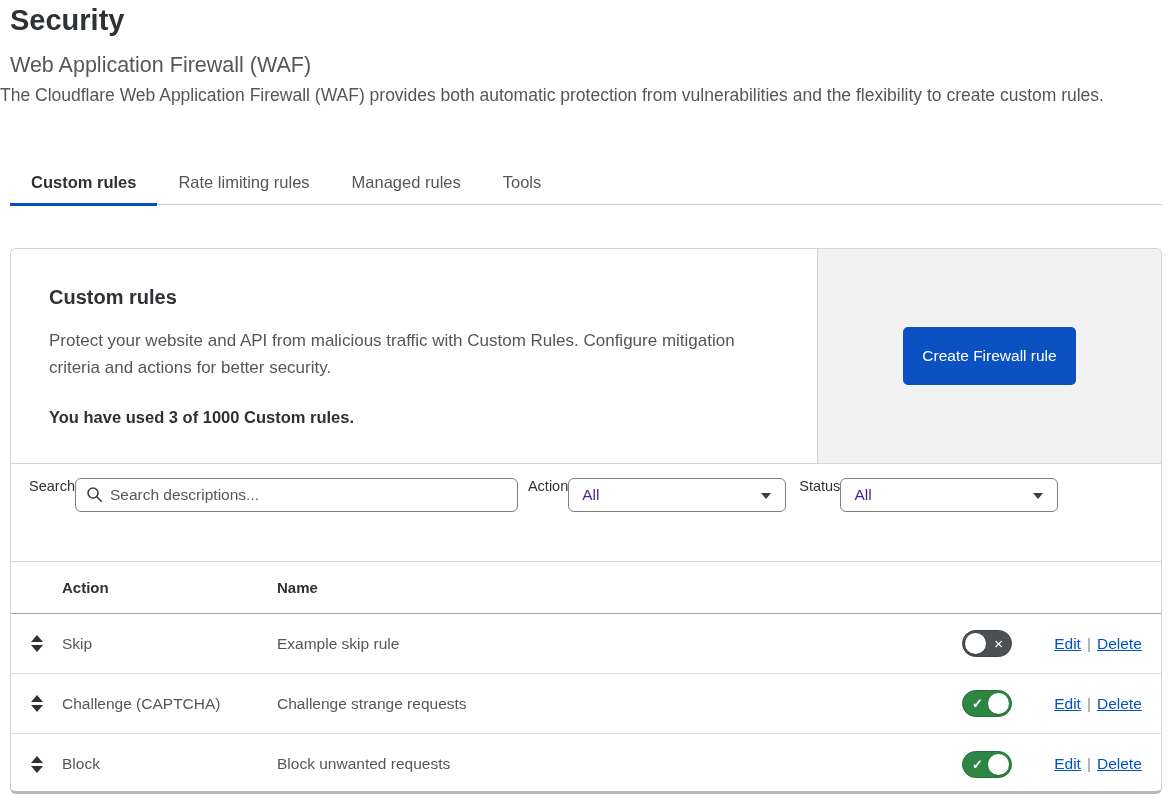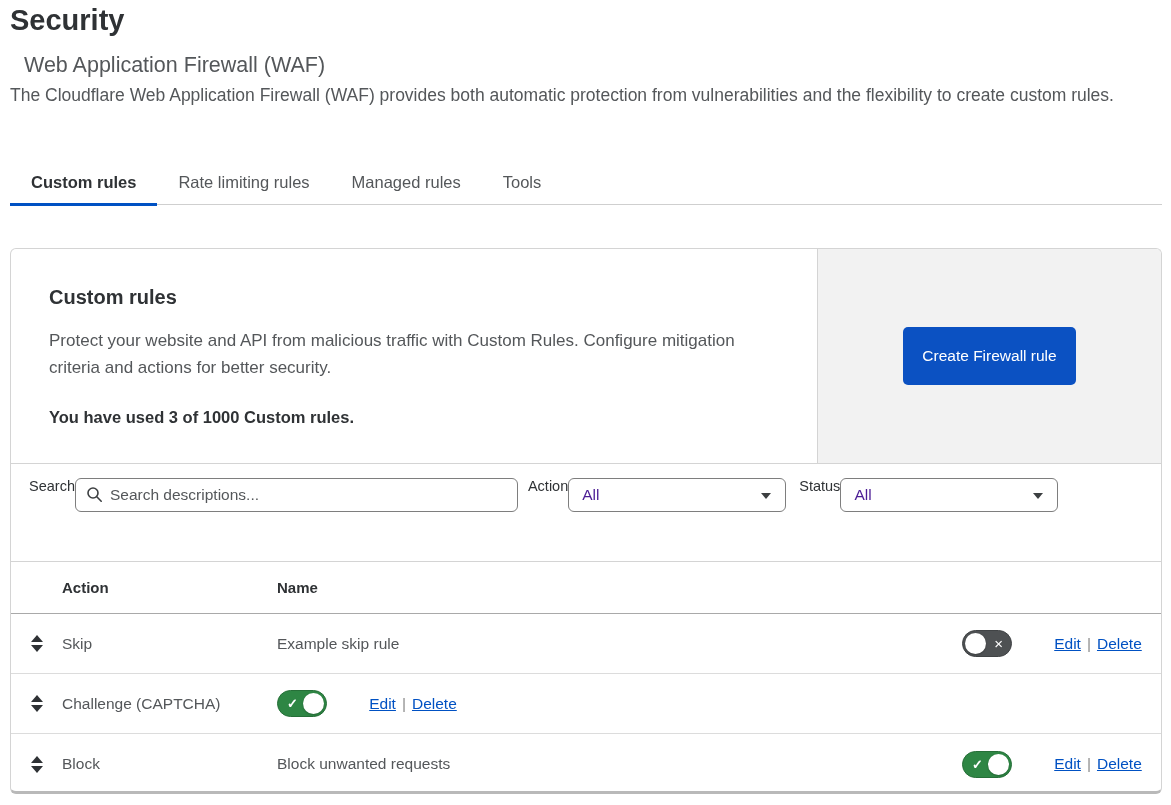--- a/index.html
+++ b/index.html
@@ -2,22 +2,22 @@
 <html><head>
 <meta charset="utf-8">
 <style>
   * { box-sizing: border-box; margin: 0; padding: 0; }
   html,body { background:#fff; }
   body { font-family: "Liberation Sans", sans-serif; color:#303336; }
   .screen { position:relative; width:1171px; height:805px; background:#fff; overflow:hidden; }
 
   
   .page-title { position:absolute; left:10px; top:4px; font-size:29px; font-weight:700; color:#2f3235; }
-  .page-subtitle { position:absolute; left:24px; top:53px; font-size:21.5px; font-weight:400; color:#54575a; }
-  .page-desc { position:absolute; left:10px; top:82px; width:1112px; font-size:17.5px; line-height:27.5px; color:#54575a; }
+  .page-subtitle { position:absolute; left:10px; top:53px; font-size:21.5px; font-weight:400; color:#54575a; }
+  .page-desc { position:absolute; left:0; top:82px; width:1112px; font-size:17.5px; line-height:27.5px; color:#54575a; }
 
   
   .tabs { position:absolute; left:10px; top:160px; width:1152px; height:45px; border-bottom:1px solid #cfcfcf; display:flex; }
   .tab { position:relative; padding:13px 21px 0 21px; font-size:16.5px; color:#54575a; cursor:pointer; white-space:nowrap; }
   .tab.active { font-weight:700; color:#2f3235; }
   .tab.active::after { content:""; position:absolute; left:0; right:0; bottom:-2px; height:3px; background:#0051c3; }
 
   
   .card { position:absolute; left:10px; top:248px; width:1152px; height:546px;
           border:1px solid #d4d4d4; border-bottom:3px solid #b9b9b9; border-radius:6px;
@@ -174,20 +174,21 @@
       </div>
 
       <div class="trow">
         <div class="col-handle">
           <span class="drag">
             <span class="tri-up"></span>
               <span class="tri-down"></span>
           </span>
         </div>
         <div class="col-action">Challenge (CAPTCHA)</div>
+        <div class="col-name">Challenge strange requests</div>
         <div class="toggle on">
           <span class="glyph">✓</span>
           <span class="knob"></span>
         </div>
         <div class="col-links">
           <span class="link">Edit</span><span class="link-sep">|</span><span class="link">Delete</span>
         </div>
       </div>
 
       <div class="trow">

